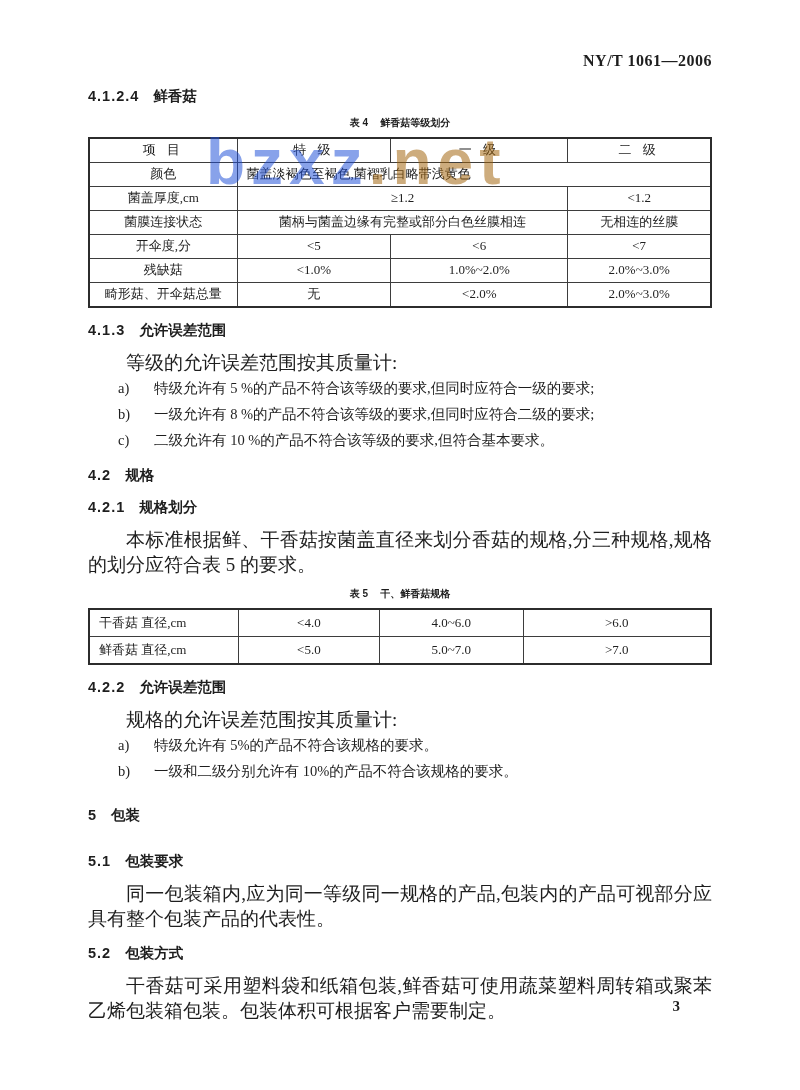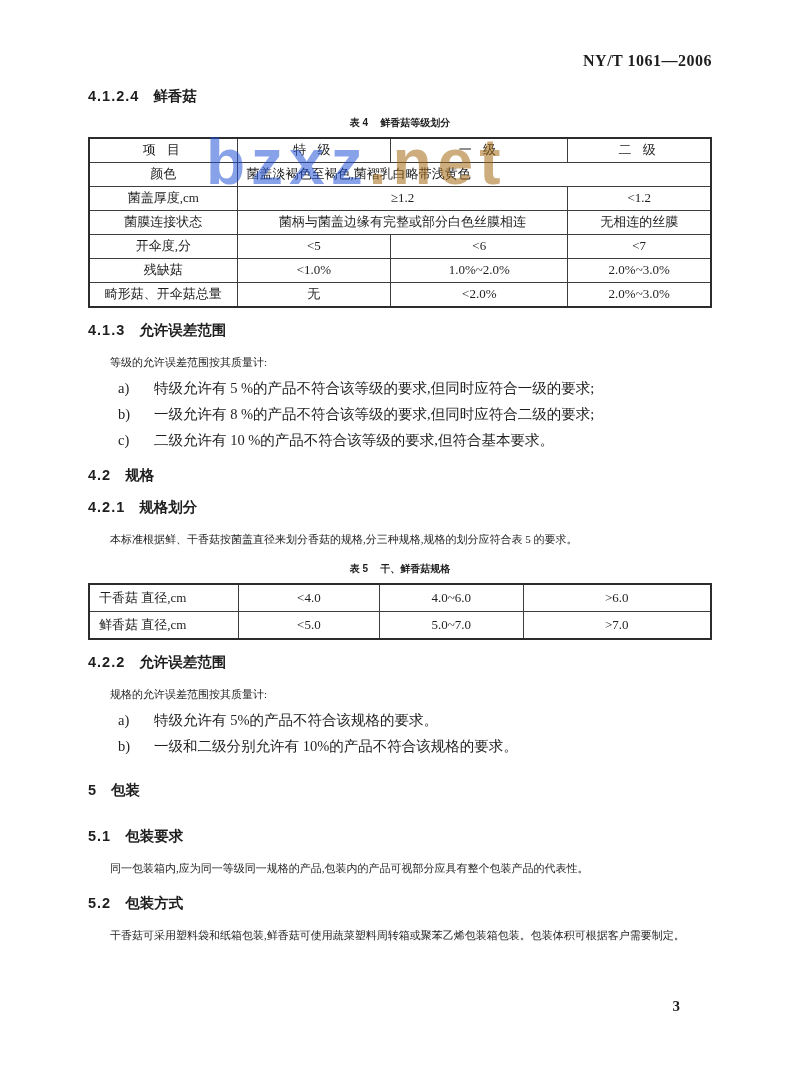--- a/index.html
+++ b/index.html
@@ -80,21 +80,21 @@
     letter-spacing:6px;
     opacity:0.52;
     pointer-events:none;
     user-select:none;
   }
   .wm-gray{color:#1d4ed8;}
   .wm-tan{color:#a16207;}
   
   p.body{
     margin:0;
-    font-size:11px;
+    font-size:19px;
     line-height:25px;
     text-indent:2em;
     text-align:justify;
   }
   .li{
     display:flex;
     font-size:14.5px;
     line-height:25px;
     padding-left:30px;
     margin:1px 0;

